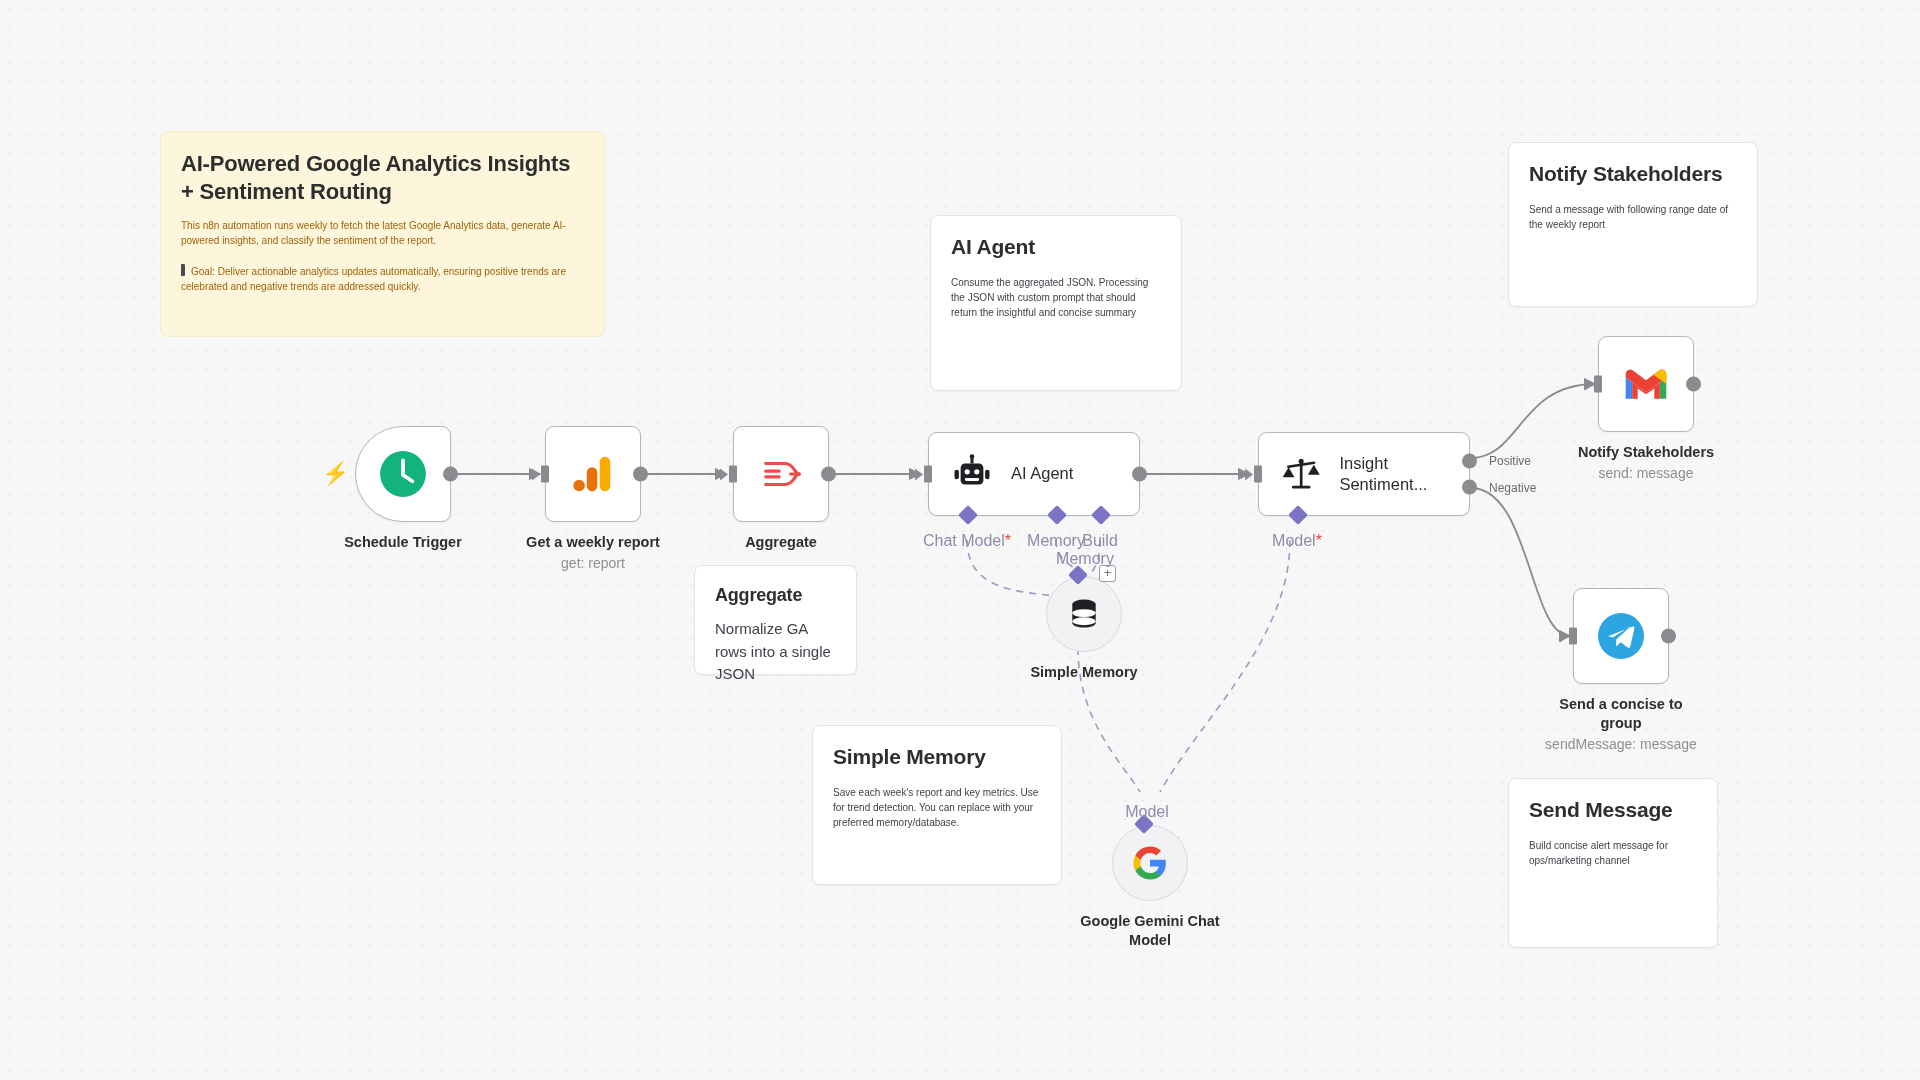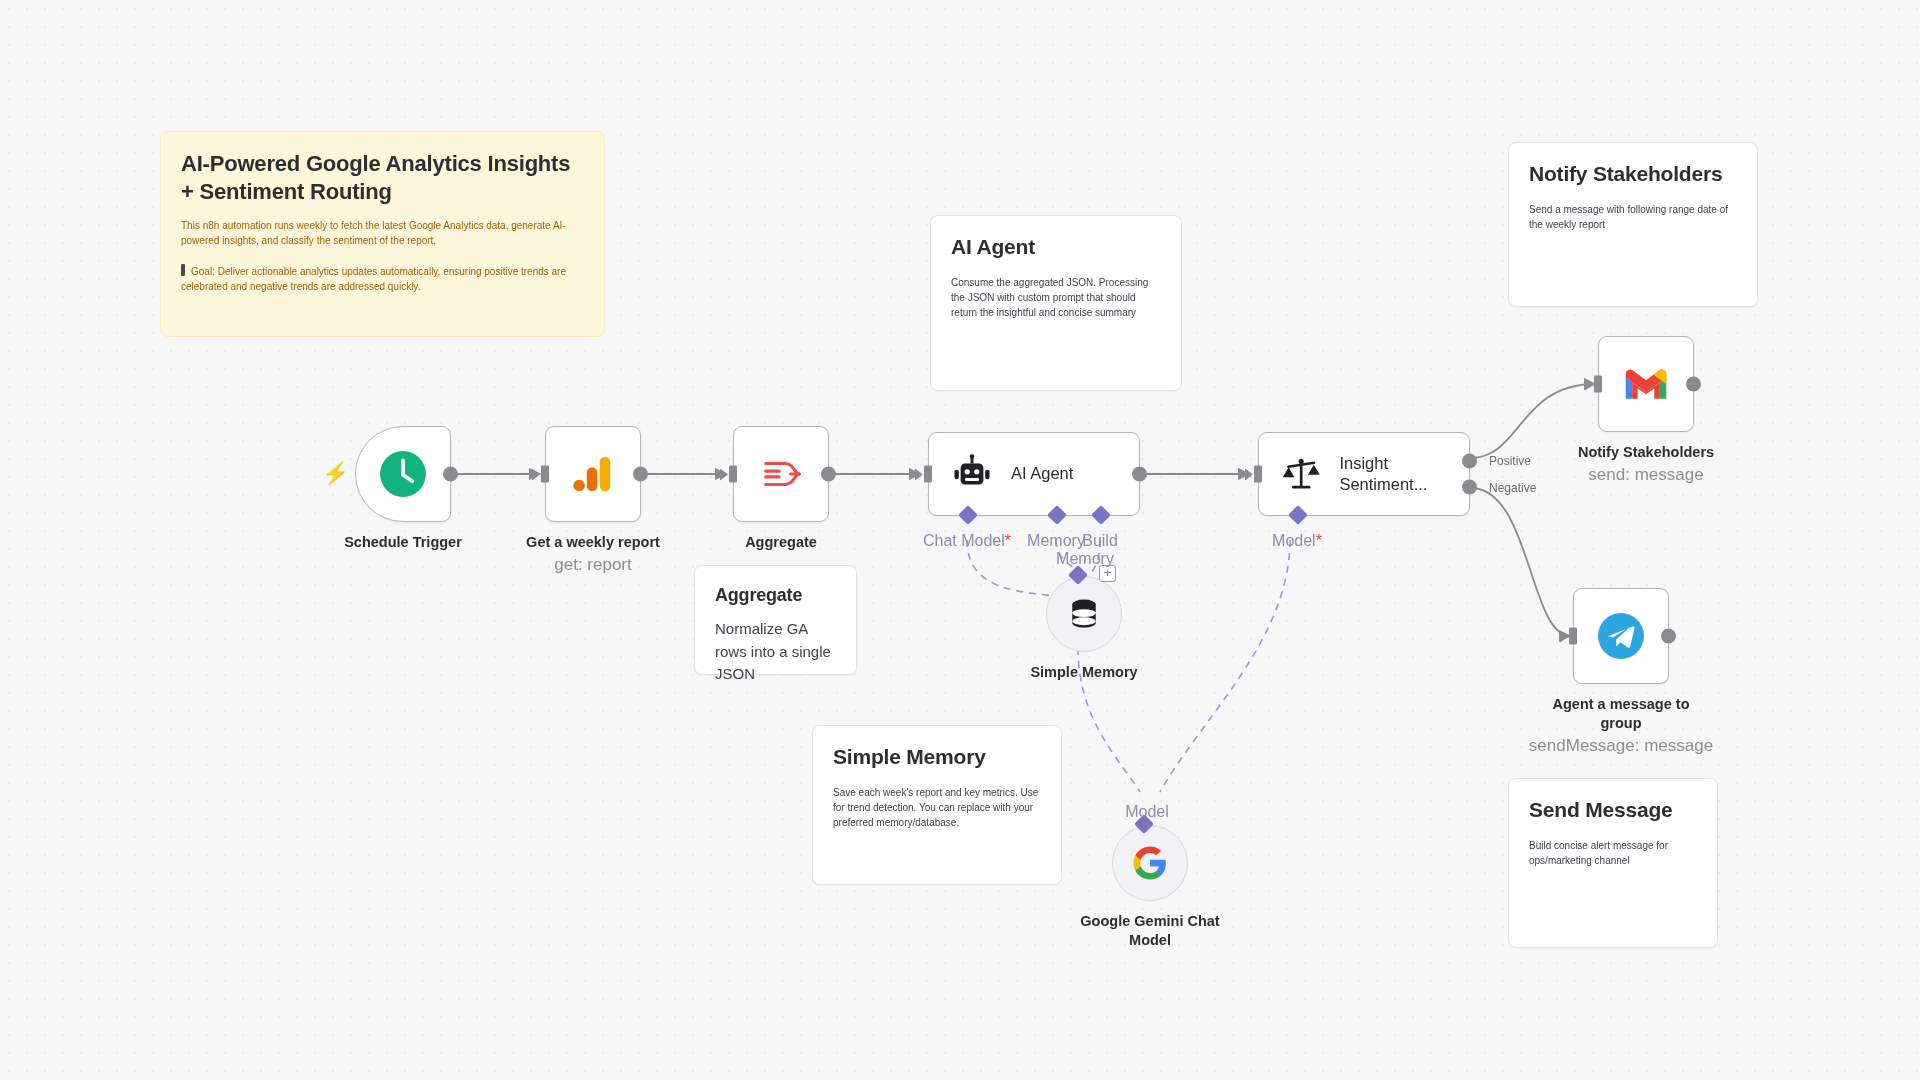--- a/index.html
+++ b/index.html
@@ -72,21 +72,21 @@
   }
   .node-title {
     position: absolute; left: 50%; transform: translateX(-50%);
     top: calc(100% + 11px);
     font-size: 14.5px; font-weight: 600; color: #2d2e2e;
     white-space: nowrap; text-align: center; line-height: 1.3;
   }
   .node-title.wrap { white-space: normal; width: 150px; }
   .node-sub {
     position: absolute; left: 50%; transform: translateX(-50%);
-    font-size: 17px; color: #8e8e93; white-space: nowrap; text-align: center;
+    font-size: 14px; color: #8e8e93; white-space: nowrap; text-align: center;
   }
   .inline-label { font-size: 16.5px; color: #2d2e2e; line-height: 1.28; }
 
   
   .port-out {
     position: absolute; width: 15px; height: 15px;
     border-radius: 50%; background: #8a8a8f;
     top: 50%; right: -8px; transform: translateY(-50%);
   }
   .port-out.p1 { top: 34%; }
@@ -318,21 +318,21 @@
 
   <div class="node" style="left:1573px; top:588px;">
     <div class="node-box square">
       <span class="port-in"></span>
       <svg width="48" height="48" viewBox="0 0 48 48">
         <circle cx="24" cy="24" r="23" fill="#2ca5e0"></circle>
         <path d="M11 24.3 L35.5 14.6 C36.8 14.1 37.9 14.9 37.4 16.6 L33.3 34.2 C32.9 35.8 31.9 36.2 30.6 35.4 L23.6 30.3 L20.3 33.5 C19.9 33.9 19.6 34.2 18.9 34.2 L19.4 27.3 L32 16.1 C32.5 15.6 31.9 15.4 31.2 15.8 L15.8 25.4 L11.9 24.2 C11 23.9 11 23.3 11 24.3 Z" fill="#fff"></path>
       </svg>
       <span class="port-out"></span>
     </div>
-    <div class="node-title wrap">Agent a message to group</div>
+    <div class="node-title wrap">Send a concise to group</div>
     <div class="node-sub" style="top:calc(100% + 52px);">sendMessage: message</div>
   </div>
 
   <div class="node" style="left:1046px; top:576px;">
     <div class="sub-node" style="position:relative;">
       <svg width="36" height="36" viewBox="0 0 40 40">
         <ellipse cx="20" cy="9" rx="13" ry="5" fill="#1f1f24"></ellipse>
         <path d="M7 9 V17 C7 19.8 12.8 22 20 22 C27.2 22 33 19.8 33 17 V9" fill="#1f1f24"></path>
         <path d="M7 19 V27 C7 29.8 12.8 32 20 32 C27.2 32 33 29.8 33 27 V19" fill="#1f1f24"></path>
         <ellipse cx="20" cy="19" rx="13" ry="4.4" fill="#fff"></ellipse>

